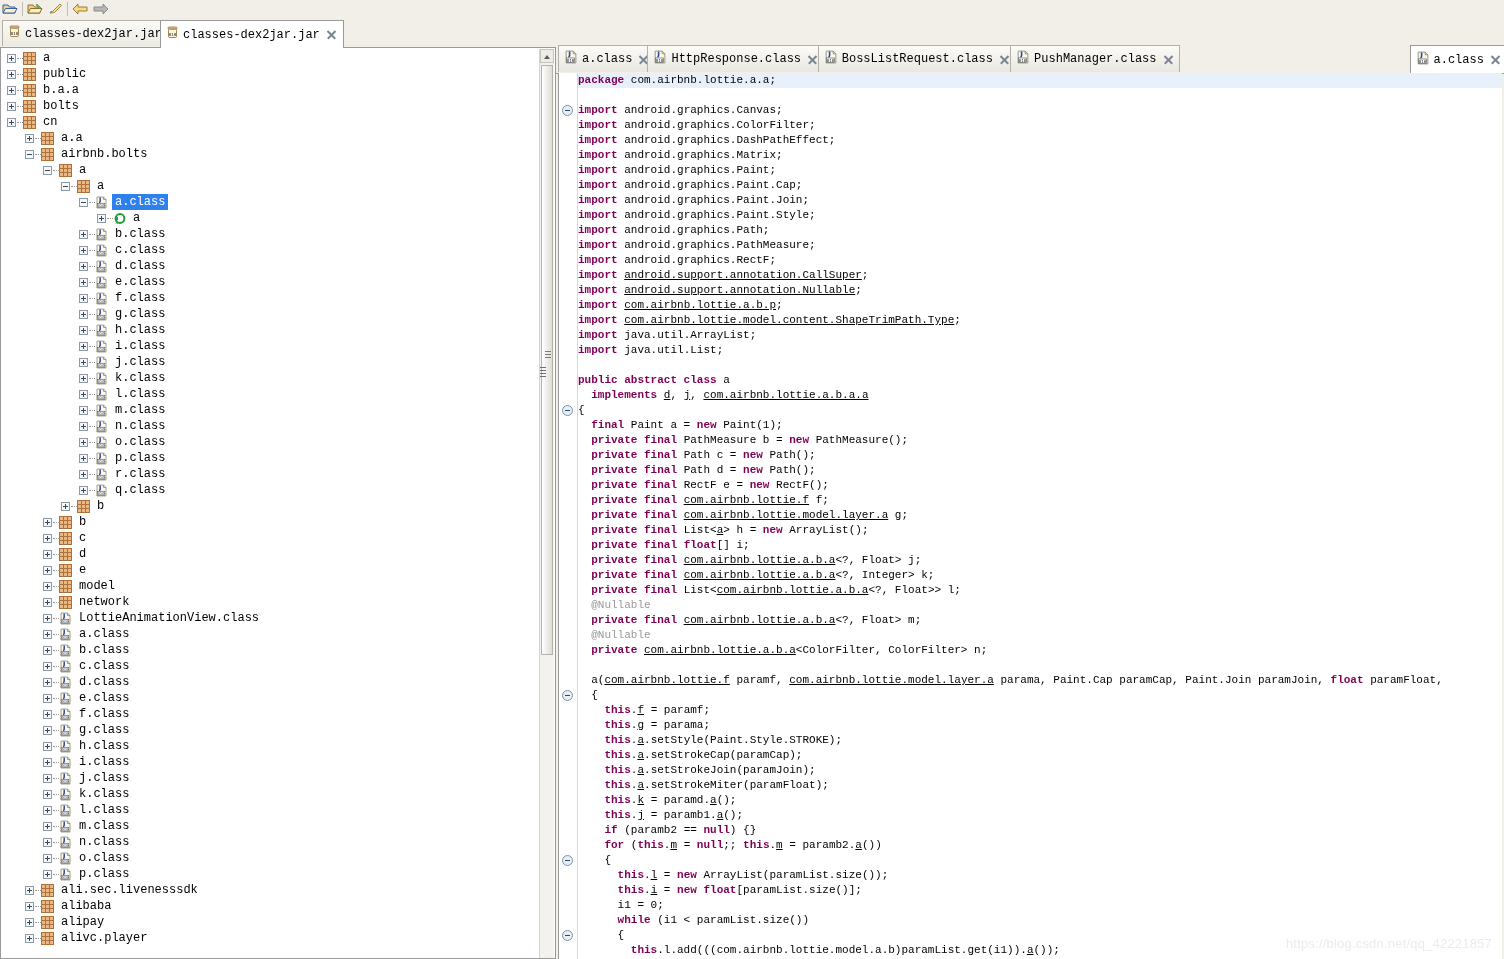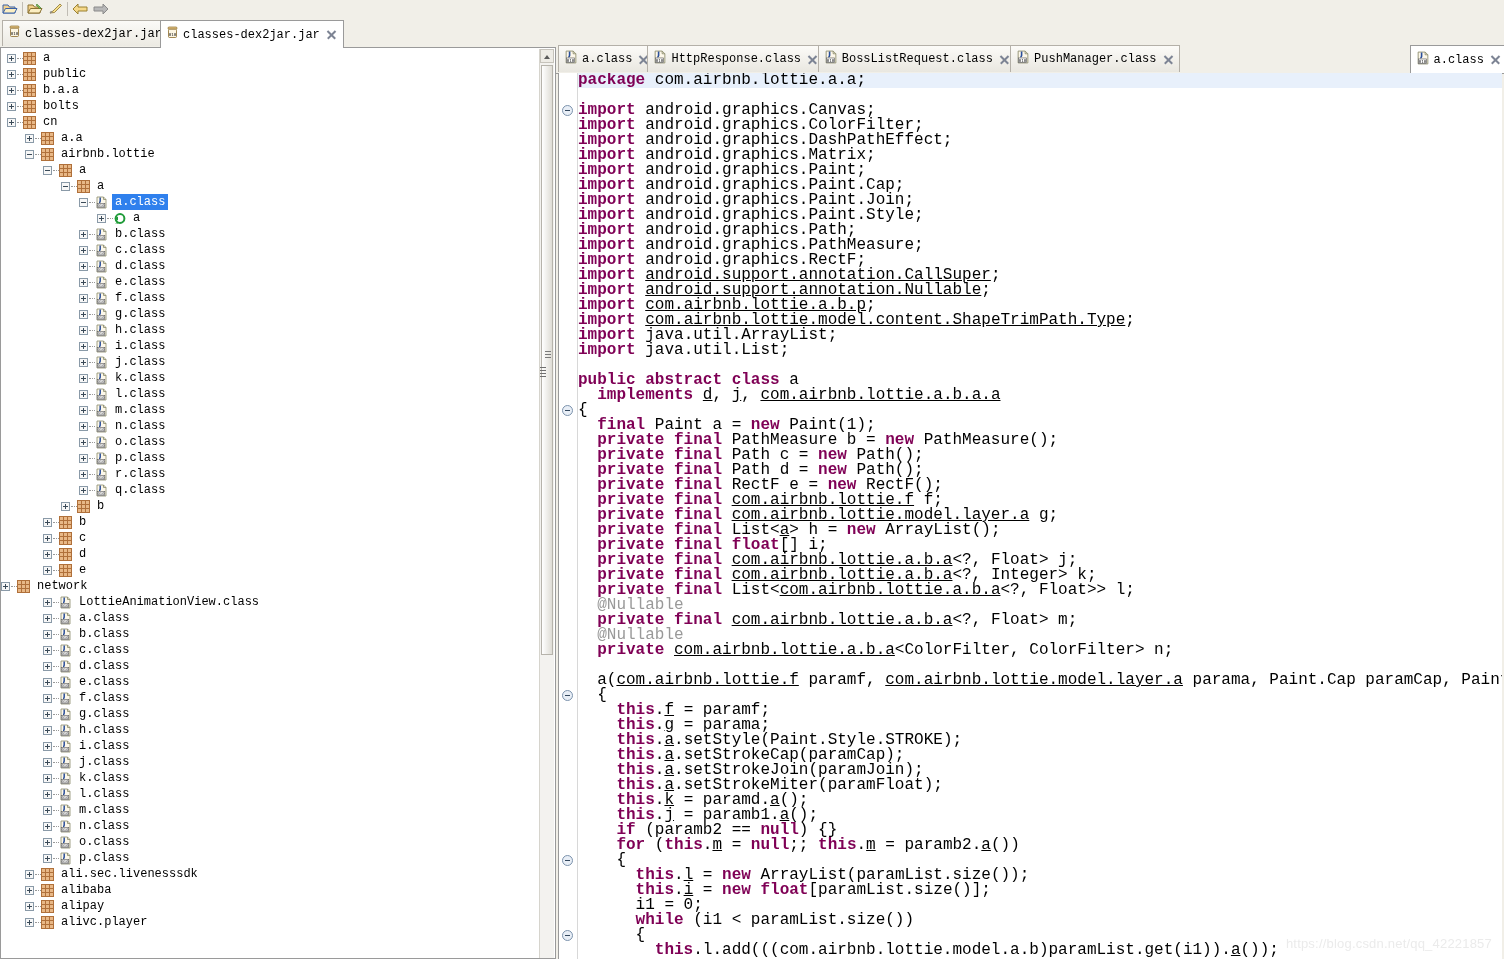--- a/index.html
+++ b/index.html
@@ -165,21 +165,21 @@
     background:#ffffff;border-right:1px solid #d8d8d8;
   }
   .fold{
     position:absolute;left:3px;width:11px;height:11px;border-radius:50%;
     background:#e8eef6;border:1px solid #7c93ad;box-sizing:border-box;
   }
   .fold::before{content:"";position:absolute;left:2px;top:4px;width:5px;height:1px;background:#33485e;}
   .code{
     position:absolute;left:19px;top:0;width:924px;height:886px;
     font-family:"Liberation Mono", monospace;
-    font-size:16px;line-height:15px;
+    font-size:11px;line-height:15px;
     white-space:pre;
     color:#000;
   }
   .code .ln{height:15px;}
   .code .ln.cur{background:#e8f0fb;}
   .kw{color:#7f0055;font-weight:bold;}
   .ann{color:#999999;}
   .ul{text-decoration:underline;}
 
   .watermark{
@@ -312,21 +312,21 @@
             </span>
             <span class="label">a.a</span>
           </div>
           <div class="node" style="padding-left: 24px;">
             <span class="exp"></span>
             <span class="dash"></span>
             <span class="ico ico-pkg" style="position: relative;">
               <i></i>
               <i class="b2"></i>
             </span>
-            <span class="label">airbnb.lottie</span>
+            <span class="label">airbnb.bolts</span>
           </div>
           <div class="node" style="padding-left: 42px;">
             <span class="exp"></span>
             <span class="dash"></span>
             <span class="ico ico-pkg" style="position: relative;">
               <i></i>
               <i class="b2"></i>
             </span>
             <span class="label">a</span>
           </div>
@@ -603,21 +603,30 @@
           </div>
           <div class="node" style="padding-left: 42px;">
             <span class="exp plus"></span>
             <span class="dash"></span>
             <span class="ico ico-pkg" style="position: relative;">
               <i></i>
               <i class="b2"></i>
             </span>
             <span class="label">e</span>
           </div>
-          <div class="node" style="">
+          <div class="node" style="padding-left: 42px;">
+            <span class="exp plus"></span>
+            <span class="dash"></span>
+            <span class="ico ico-pkg" style="position: relative;">
+              <i></i>
+              <i class="b2"></i>
+            </span>
+            <span class="label">model</span>
+          </div>
+          <div class="node" style="padding-left: 42px;">
             <span class="exp plus"></span>
             <span class="dash"></span>
             <span class="ico ico-pkg" style="position: relative;">
               <i></i>
               <i class="b2"></i>
             </span>
             <span class="label">network</span>
           </div>
           <div class="node" style="padding-left: 42px;">
             <span class="exp plus"></span>

